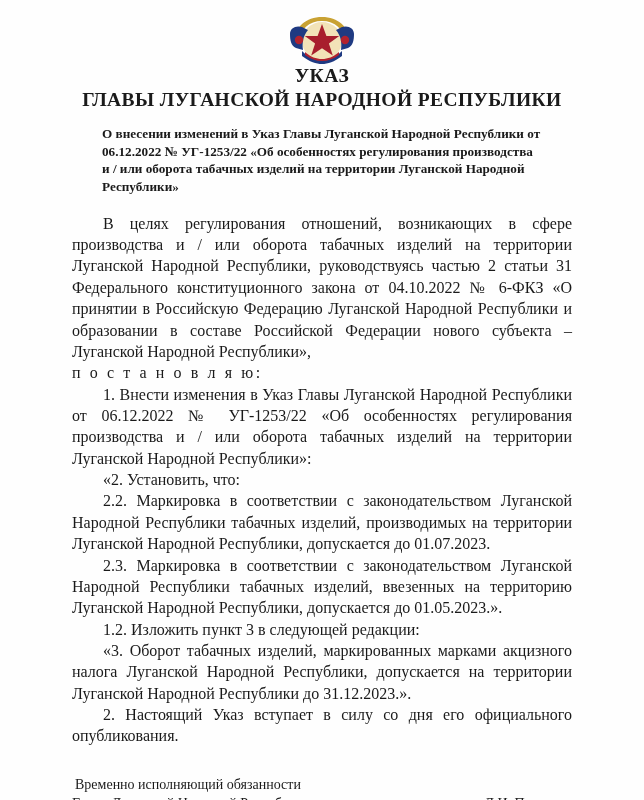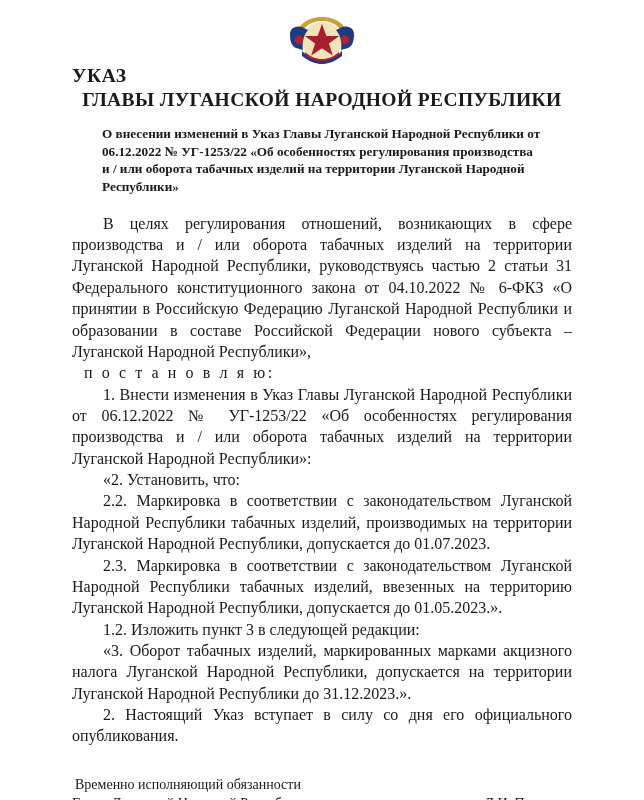--- a/index.html
+++ b/index.html
@@ -33,21 +33,21 @@
     box-sizing: border-box;
   }
   .emblem {
     width: 72px;
     height: 50px;
     display: block;
   }
 
   
   .doc-title {
-    text-align: left;
+    text-align: center;
     font-weight: bold;
     font-size: 19.5px;
     letter-spacing: 0.6px;
     margin: 8px 0 0 0;
     line-height: 1.18;
   }
   .doc-title-sub {
     text-align: center;
     font-weight: bold;
     font-size: 19.5px;
@@ -76,21 +76,20 @@
     margin: 0;
     hyphens: none;
   }
   .para-noindent {
     text-align: justify;
     text-indent: 0;
     margin: 0;
   }
   .spaced-word {
     letter-spacing: 2.6px;
-    margin-left: 12px;
   }
 
   
   .sign-block {
     margin-top: 28px;
     font-size: 14px;
     line-height: 1.36;
   }
   .sign-row {
     display: flex;

